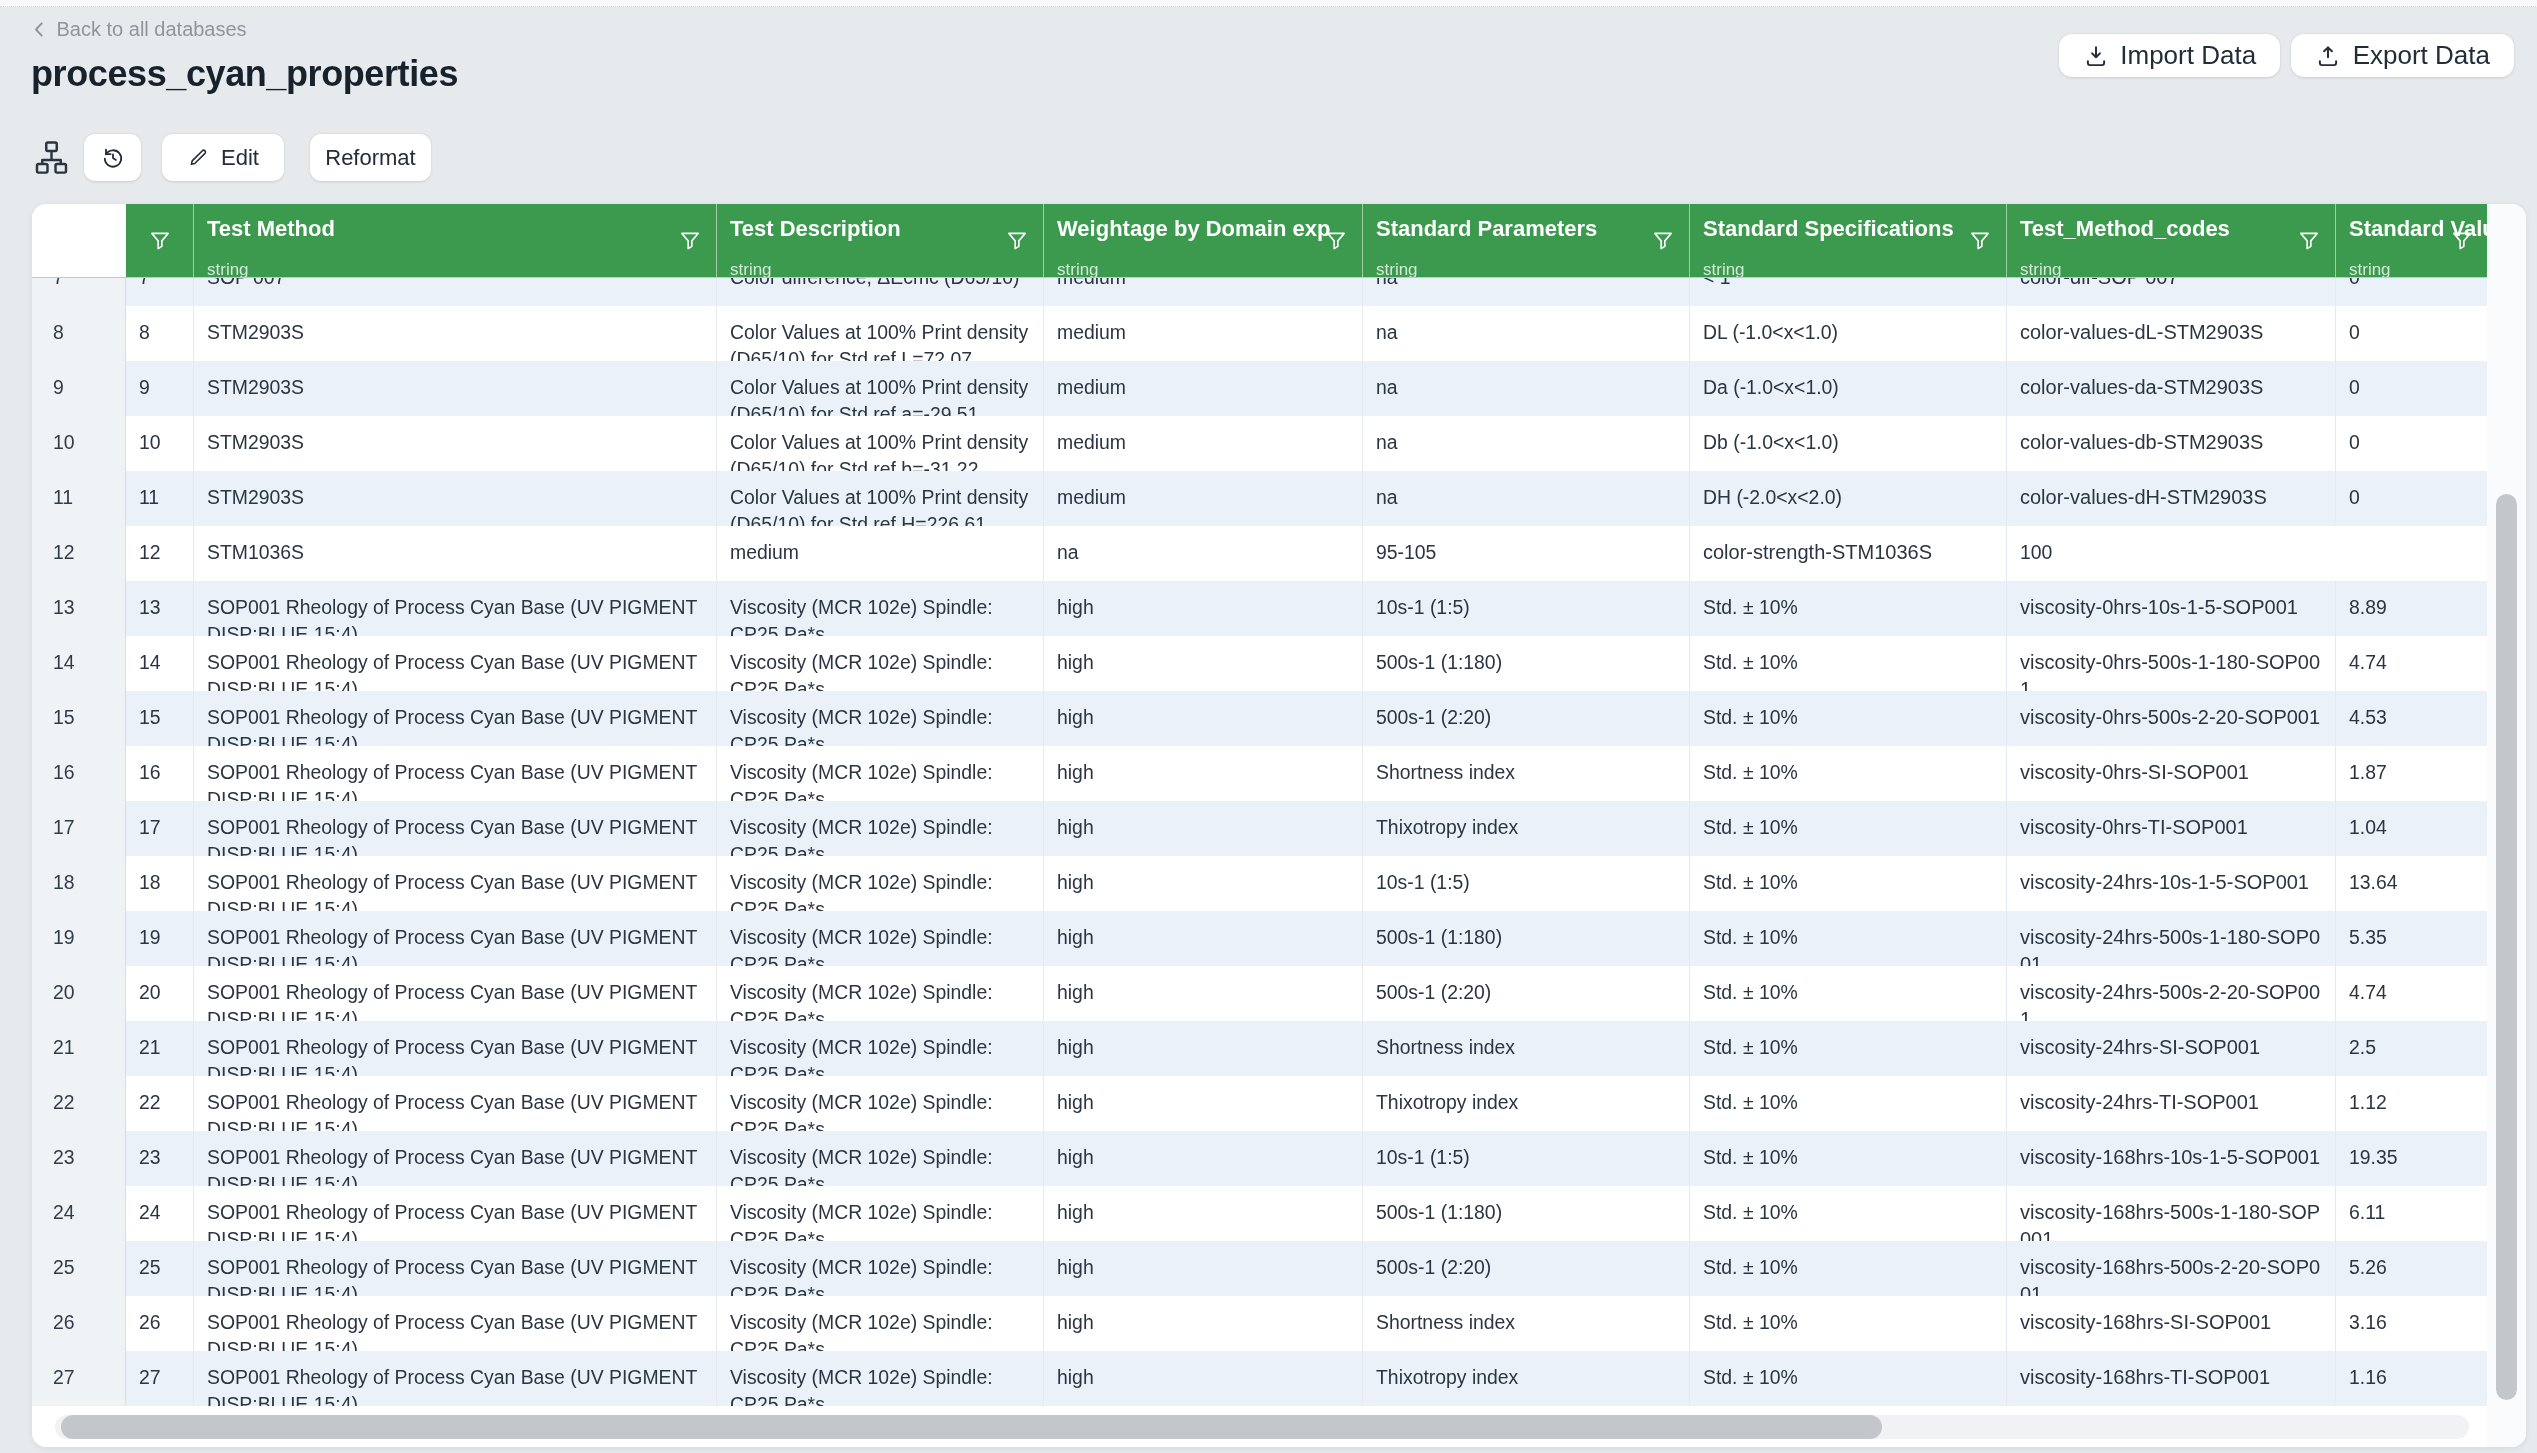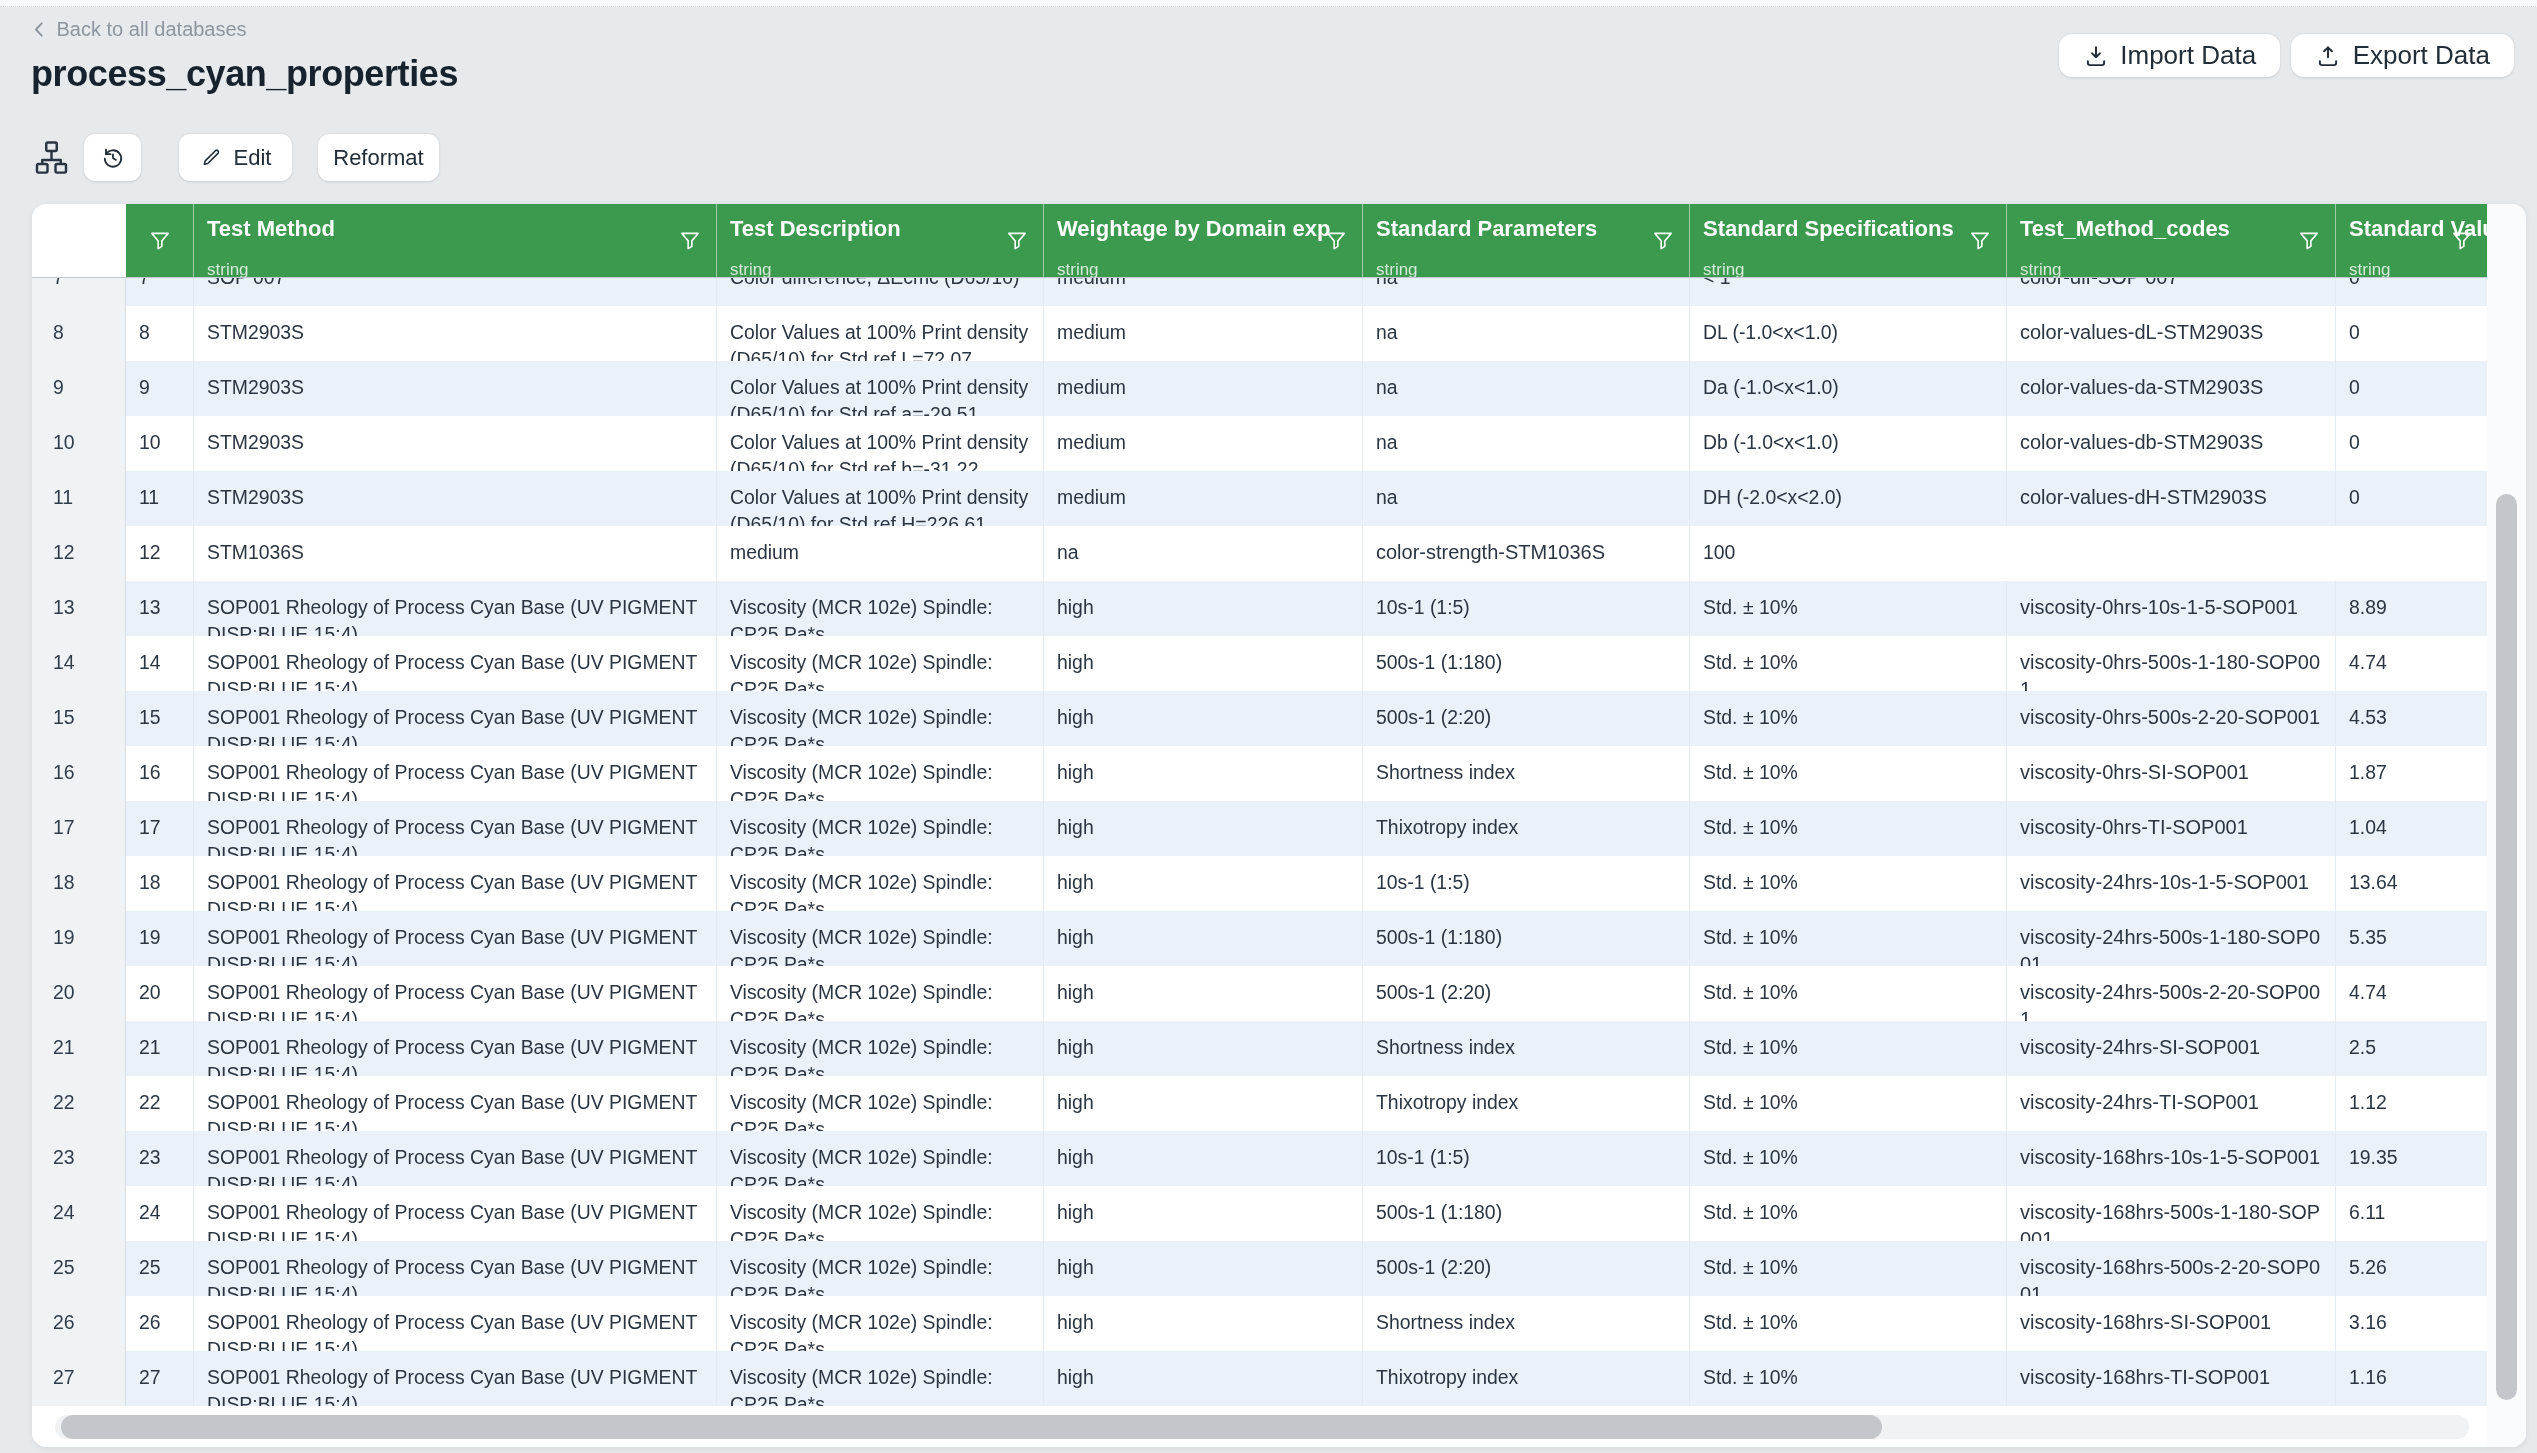--- a/index.html
+++ b/index.html
@@ -31,21 +31,21 @@
   }
   .icon-plain { width:39px; height:39px; display:flex; align-items:center; justify-content:center; cursor:pointer; }
   .btn {
     background:#fff; border:none; border-radius:11.3px;
     box-shadow:0 0.8px 2.4px rgba(20,30,40,.14);
     display:flex; align-items:center; justify-content:center; gap:11.3px;
     font-size:22px; color:#222d38; cursor:pointer;
     height:47px; font-family:inherit;
   }
   .btn-history { width:57px; margin-left:13px; }
-  .btn-edit    { width:113px; margin-left:38px; }
+  .btn-edit    { width:122px; margin-left:21px; }
   .btn-reformat{ width:121px; margin-left:26px; }
   .actions {
     position:absolute; right:24px; top:34px; display:flex; gap:11.3px;
   }
   .btn-action { height:43px; padding:0 24px; border-radius:13px; font-size:26px; }
   
   .card {
     position:absolute; left:32px; top:204px; width:2494px; height:1243px;
     background:#fff; border-radius:14.6px; overflow:hidden;
     box-shadow:0 1.6px 6.5px rgba(20,30,40,.07);
@@ -288,20 +288,21 @@
         <div class="td spec">DH (-2.0&lt;x&lt;2.0)</div>
         <div class="td code">color-values-dH-STM2903S</div>
         <div class="td value">0</div>
       </div>
       <div class="grid row">
         <div class="td g">12</div>
         <div class="td idx">12</div>
         <div class="td method">STM1036S</div>
         <div class="td weight">medium</div>
         <div class="td param">na</div>
+        <div class="td spec">95-105</div>
         <div class="td code">color-strength-STM1036S</div>
         <div class="td value">100</div>
       </div>
       <div class="grid row alt">
         <div class="td g">13</div>
         <div class="td idx">13</div>
         <div class="td method">SOP001 Rheology of Process Cyan Base (UV PIGMENT DISP:BLUE 15:4)</div>
         <div class="td desc">Viscosity (MCR 102e) Spindle: CP25 Pa*s</div>
         <div class="td weight">high</div>
         <div class="td param">10s-1 (1:5)</div>

